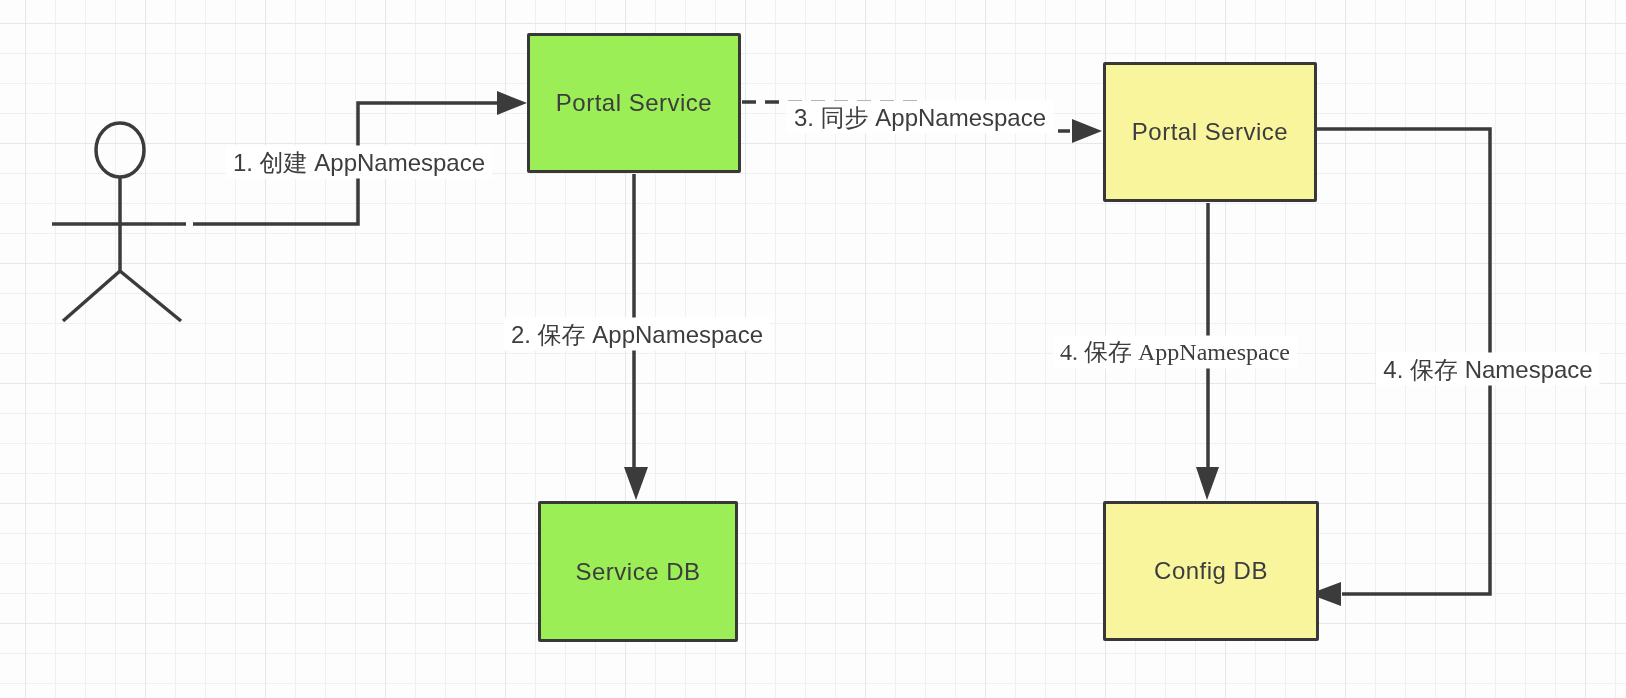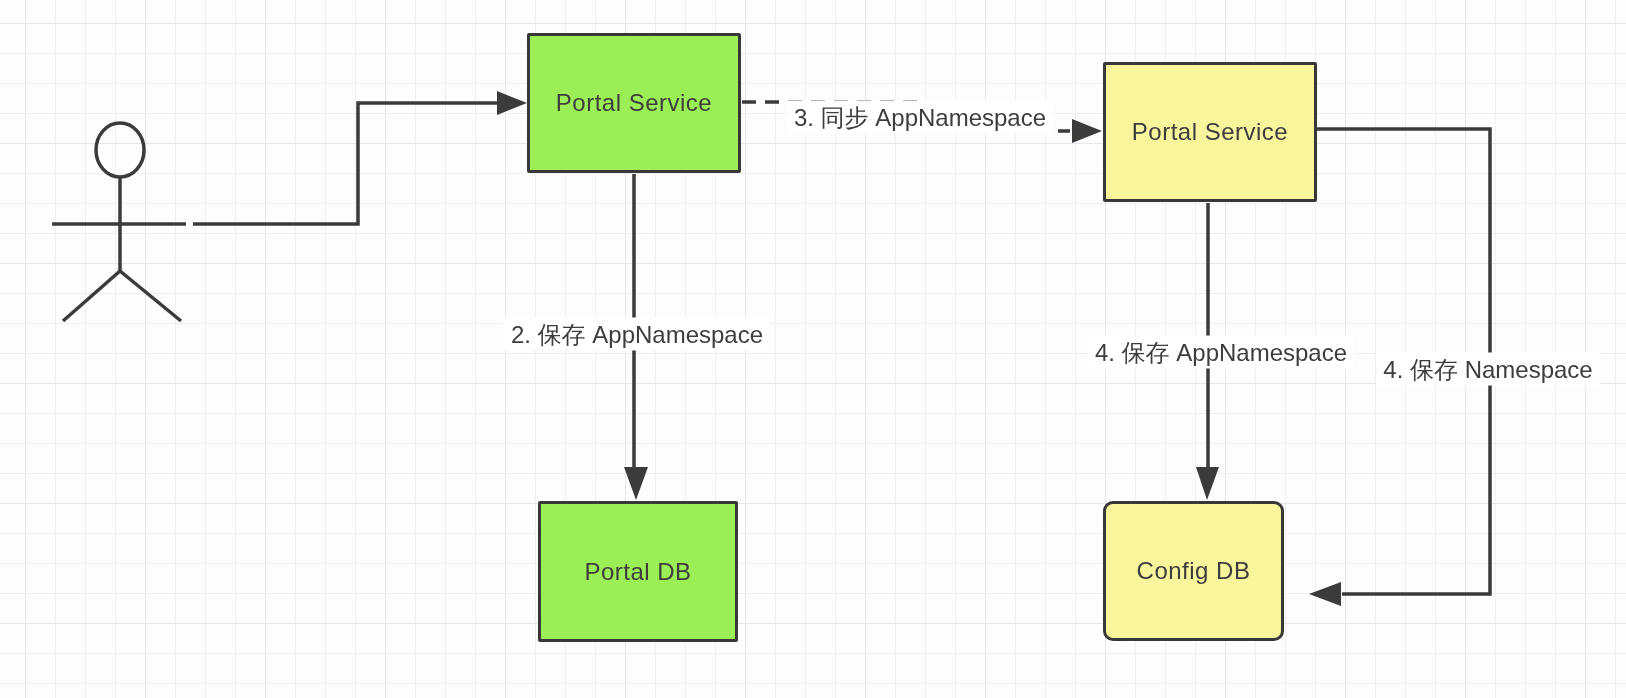--- a/index.html
+++ b/index.html
@@ -46,36 +46,36 @@
     display:flex;align-items:center;justify-content:center;
     color:var(--text);
     font-size:24px;
     letter-spacing:0.5px;
   }
   .node.green{background:var(--green-fill);}
   .node.yellow{background:var(--yellow-fill);}
   .node-portal-service{left:527px;top:33px;width:214px;height:140px;}
   .node-admin-service{left:1103px;top:62px;width:214px;height:140px;}
   .node-portal-db{left:538px;top:501px;width:200px;height:141px;}
-  .node-config-db{left:1103px;top:501px;width:181px;height:140px;border-radius:10px;}
+  .node-config-db{left:1103px;top:501px;width:216px;height:140px;}
   .edge-label{
     position:absolute;
     transform:translate(-50%,-50%);
     background:#fff;
     color:var(--text);
     font-size:24px;
     line-height:29px;
     padding:2px 7px;
     white-space:nowrap;
     text-align:center;
   }
   .edge-label-1{left:359px;top:162px;}
   .edge-label-2{left:637px;top:334px;}
   .edge-label-3{left:920px;top:117px;}
-  .edge-label-4{left:1221px;top:352px;}
+  .edge-label-4{left:1175px;top:352px;font-family:Liberation Serif, serif;}
   .edge-label-5{left:1488px;top:369px;}
 </style>
 </head>
 <body>
 
 <div class="canvas">
 
   <svg class="wire-layer" viewBox="0 0 1626 698" xmlns="http://www.w3.org/2000/svg">
 
     <g>
@@ -114,27 +114,28 @@
 
   <div class="node green node-portal-service">
     <span>Portal Service</span>
   </div>
 
   <div class="node yellow node-admin-service">
     <span>Portal Service</span>
   </div>
 
   <div class="node green node-portal-db">
-    <span>Portal DB</span>
+    <span>Service DB</span>
   </div>
 
   <div class="node yellow node-config-db">
     <span>Config DB</span>
   </div>
 
+  <div class="edge-label edge-label-1">1. 创建 AppNamespace</div>
 
   <div class="edge-label edge-label-2">2. 保存 AppNamespace</div>
 
   <div class="edge-label edge-label-3">
     <div>3. 同步 AppNamespace</div>
   </div>
 
   <div class="edge-label edge-label-4">4. 保存 AppNamespace</div>
 
   <div class="edge-label edge-label-5">4. 保存 Namespace</div>

